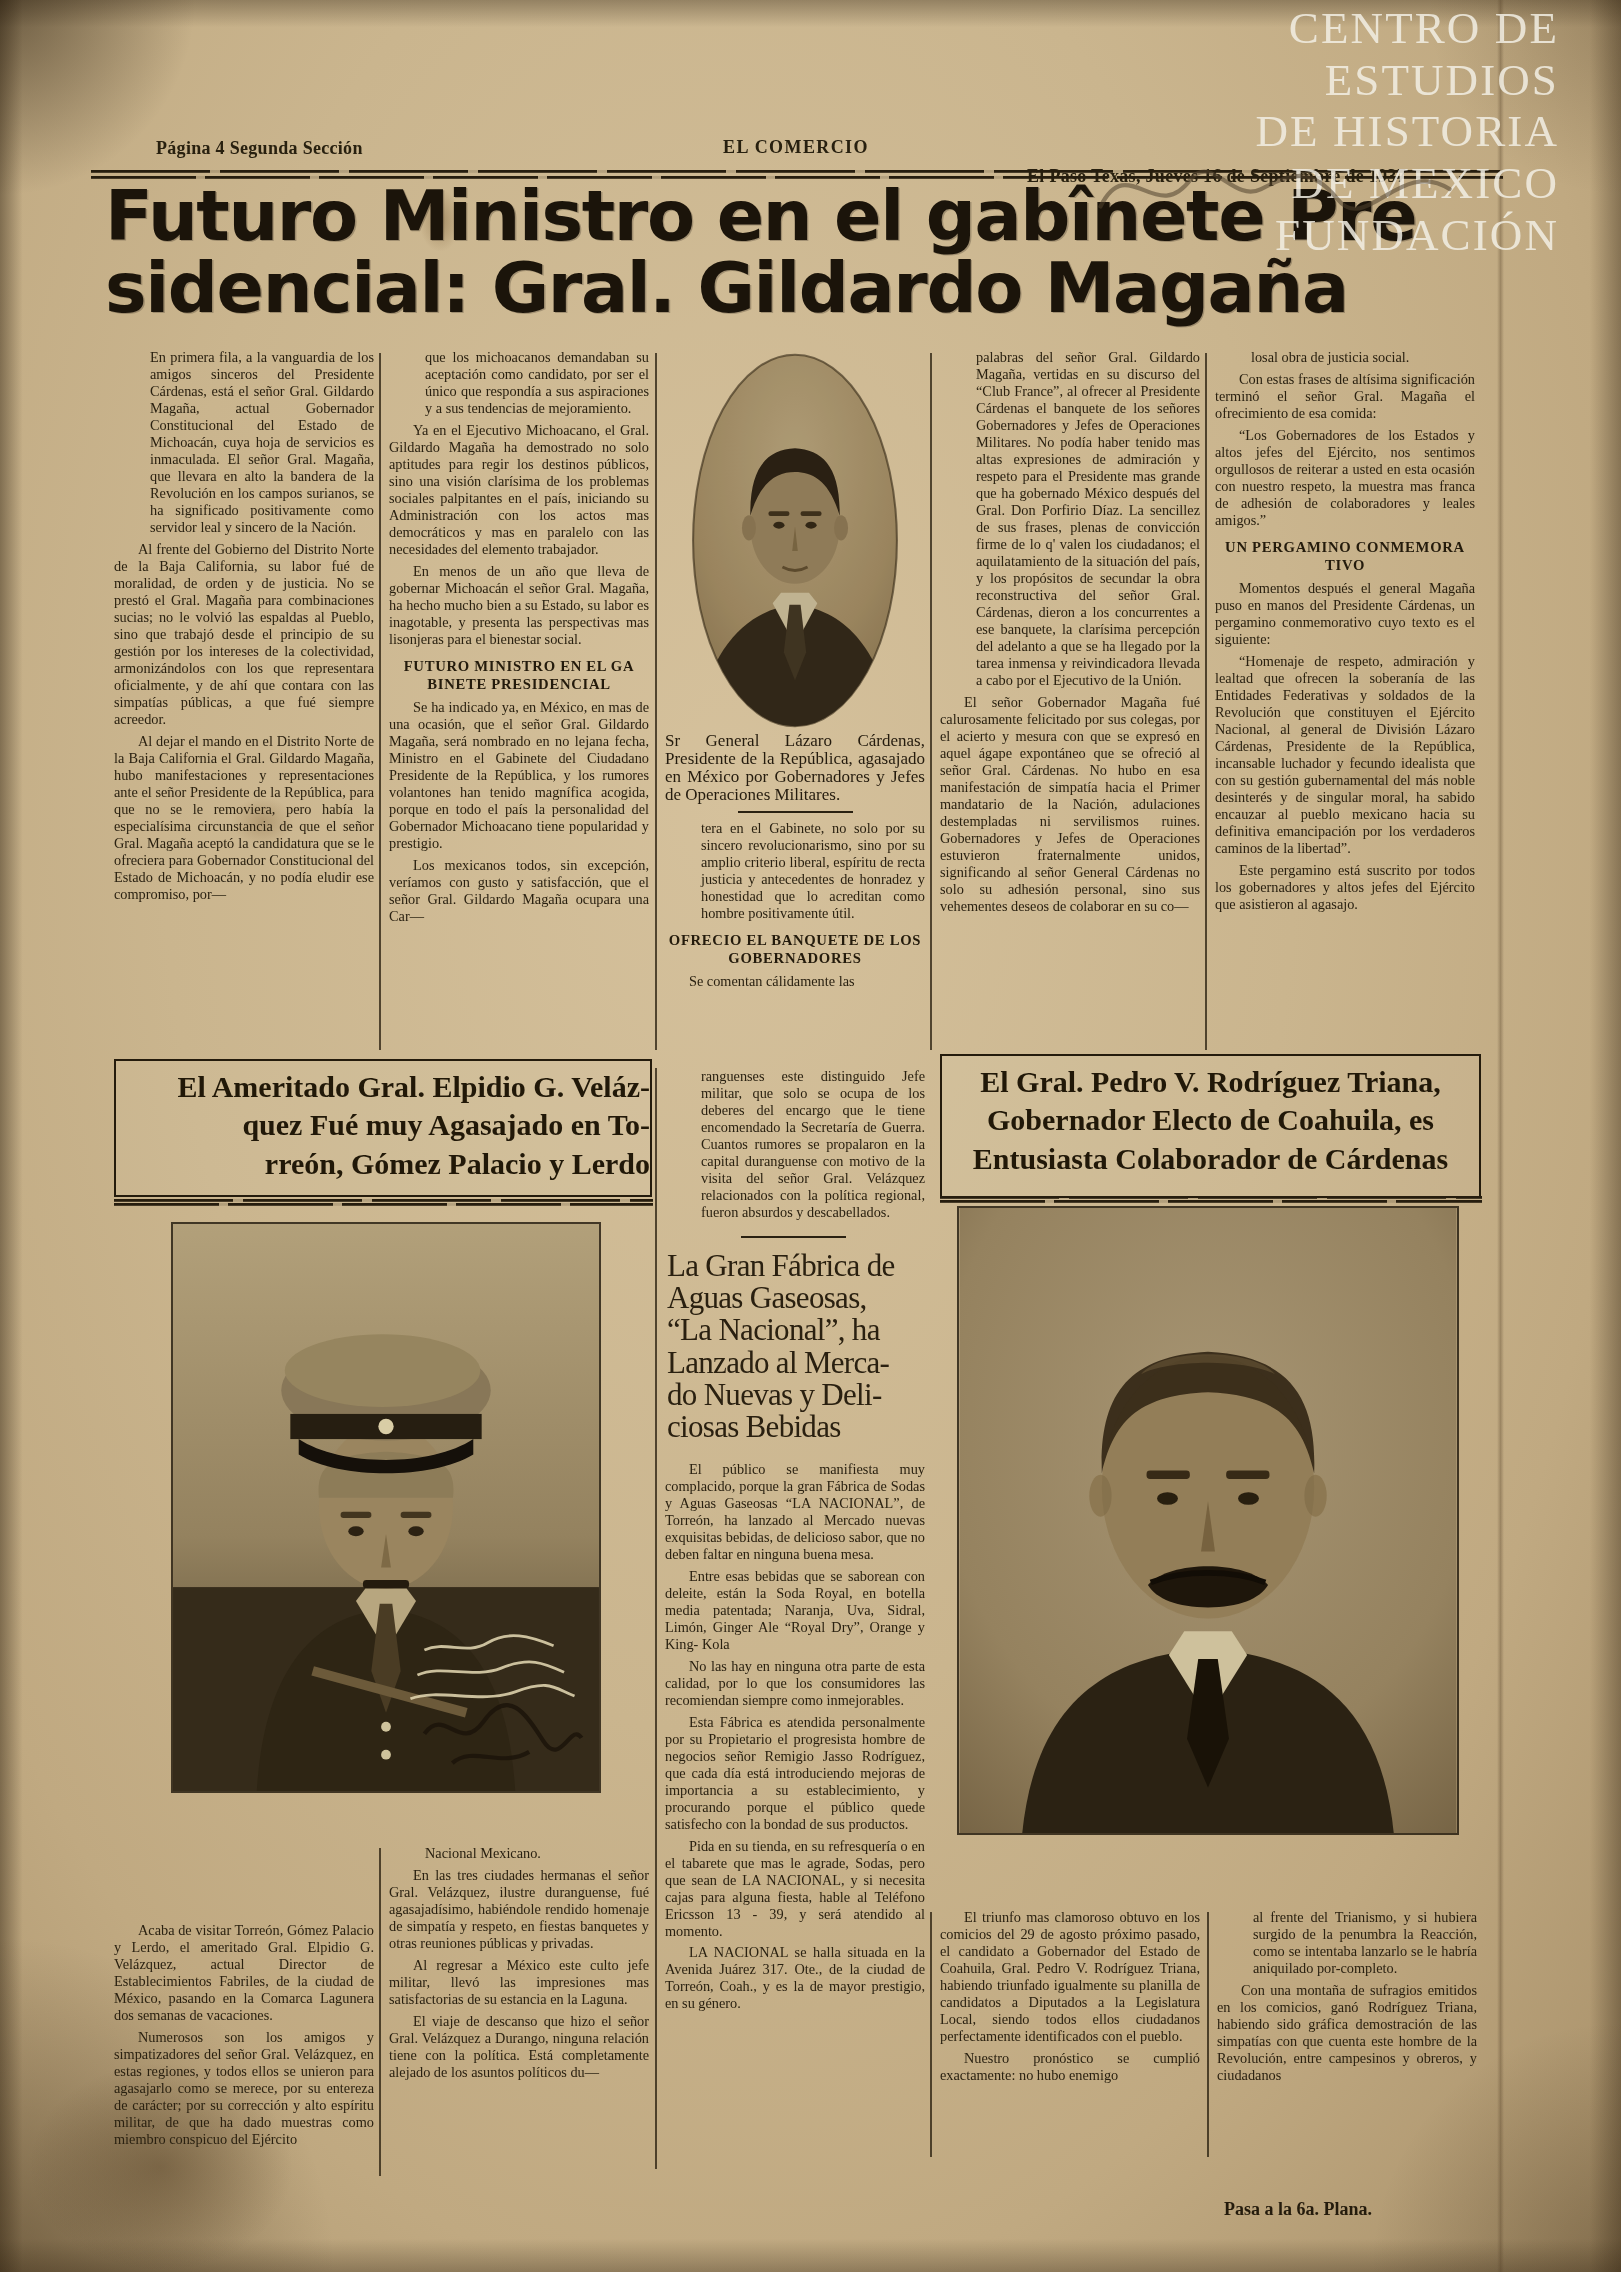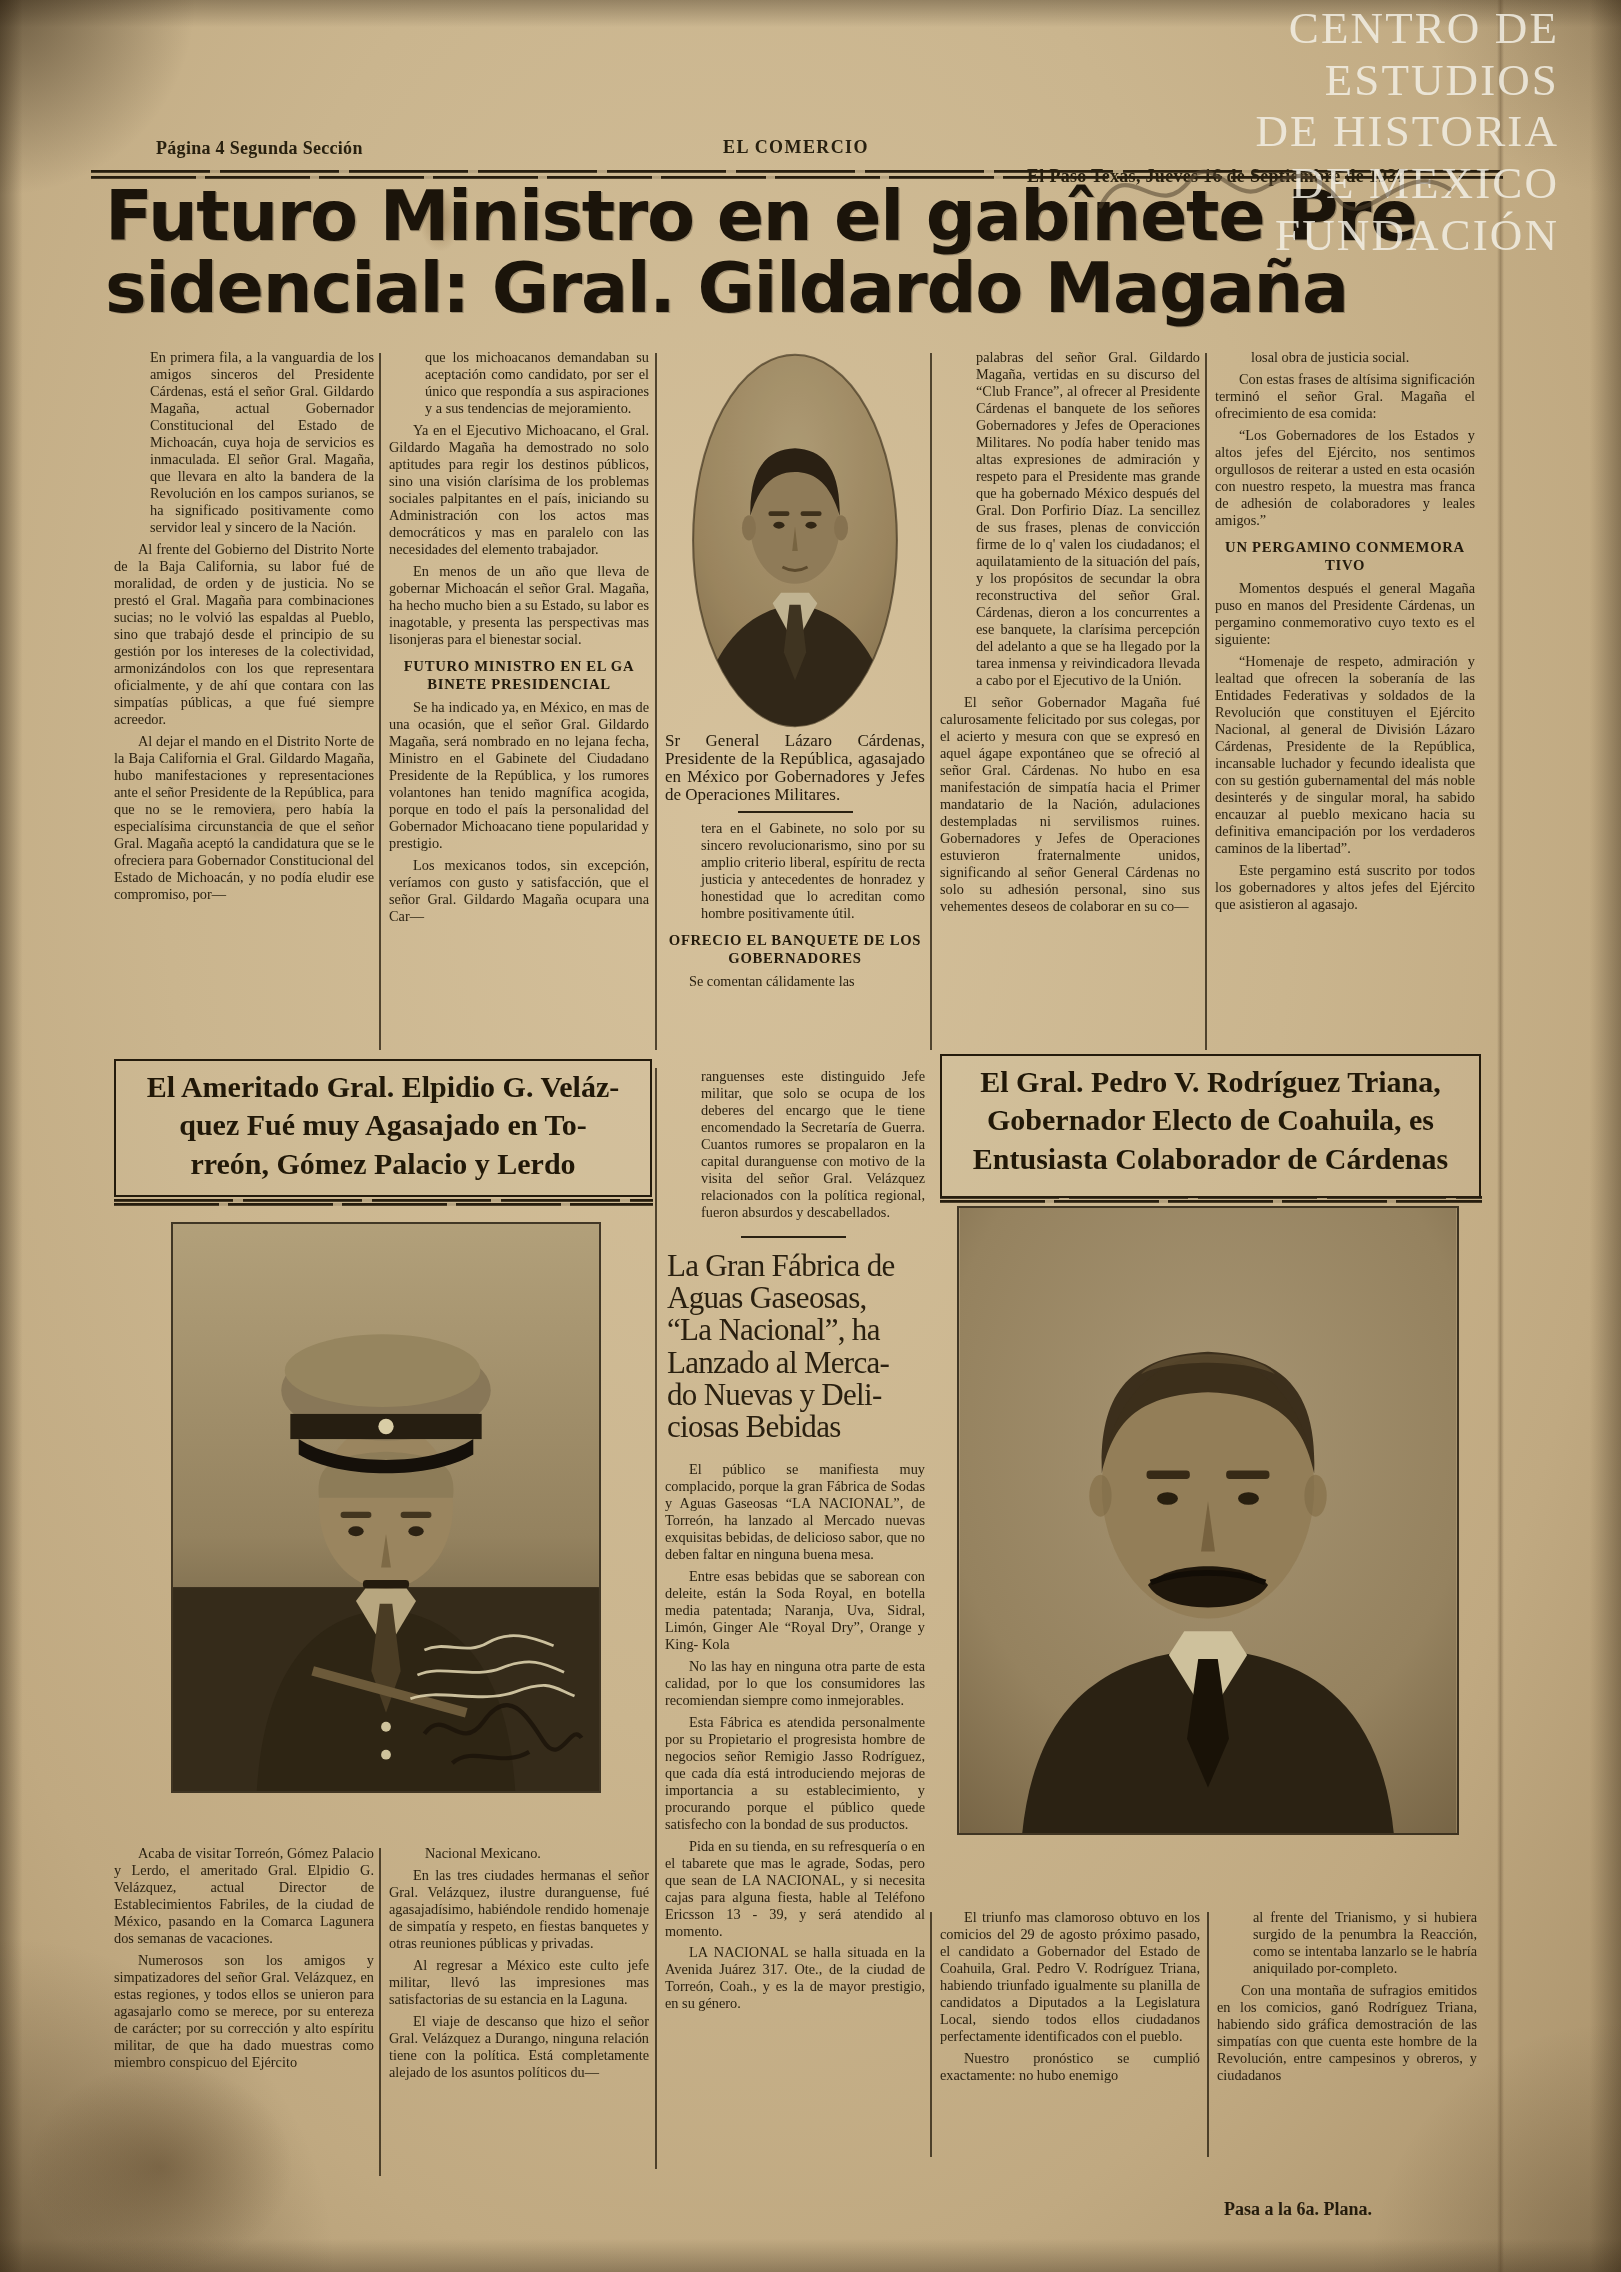--- a/index.html
+++ b/index.html
@@ -169,21 +169,21 @@
         <p>“Homenaje de respeto, admiración y lealtad que ofrecen la soberanía de las Entidades Federativas y soldados de la Revolución que constituyen el Ejército Nacional, al general de División Lázaro Cárdenas, Presidente de la República, incansable luchador y fecundo idealista que con su gestión gubernamental del más noble desinterés y de singular moral, ha sabido encauzar al pueblo mexicano hacia su definitiva emancipación por los verdaderos caminos de la libertad”.</p>
         <p>Este pergamino está suscrito por todos los gobernadores y altos jefes del Ejército que asistieron al agasajo.</p>
       </div>
   </div>
 
   <div class="abs vrule" style="left:379px;top:353px;height:697px;"></div>
   <div class="abs vrule" style="left:655px;top:353px;height:697px;"></div>
   <div class="abs vrule" style="left:930px;top:353px;height:697px;"></div>
   <div class="abs vrule" style="left:1205px;top:353px;height:697px;"></div>
 
-  <div class="abs boxhead" style="left:114px;top:1059px;width:534px;height:127px;">El Ameritado Gral. Elpidio G. Veláz-
+  <div class="abs boxhead" style="left:114px;top:1059px;width:534px;height:127px;text-align:right;">El Ameritado Gral. Elpidio G. Veláz-
 quez Fué muy Agasajado en To-
 rreón, Gómez Palacio y Lerdo</div>
   <div class="abs rule-double" style="left:114px;top:1199px;width:539px;height:7px;"></div>
 
   <div class="abs boxhead" style="left:940px;top:1054px;width:537px;height:133px;">El Gral. Pedro V. Rodríguez Triana,
 Gobernador Electo de Coahuila, es
 Entusiasta Colaborador de Cárdenas</div>
   <div class="abs rule-double" style="left:940px;top:1196px;width:542px;height:7px;"></div>
 
   <div class="abs col cont" style="left:665px;top:1068px;height:162px;">
@@ -270,21 +270,21 @@
       <rect x="382" y="376" width="62" height="12" rx="5" fill="#372a16"></rect>
       <ellipse cx="298" cy="416" rx="15" ry="9" fill="#271e0f"></ellipse>
       <ellipse cx="414" cy="416" rx="15" ry="9" fill="#271e0f"></ellipse>
       <path d="M356,420 L346,492 L366,492 Z" fill="#7c6743"></path>
       <path d="M270,540 C300,504 412,504 442,540 C430,560 400,572 356,572 C312,572 282,560 270,540 Z" fill="#1c140a"></path>
       <path d="M274,536 C320,518 392,518 438,536" stroke="#0f0a05" stroke-width="8" fill="none"></path>
       <ellipse cx="356" cy="400" rx="152" ry="188" fill="rgba(70,55,30,.08)"></ellipse>
     </svg>
   </div>
 
-  <div class="abs col" style="left:114px;top:1845px;height:328px;">
+  <div class="abs col" style="left:114px;top:1922px;height:328px;">
       <p>Acaba de visitar Torreón, Gómez Palacio y Lerdo, el ameritado Gral. Elpidio G. Velázquez, actual Director de Establecimientos Fabriles, de la ciudad de México, pasando en la Comarca Lagunera dos semanas de vacaciones.</p>
       <p>Numerosos son los amigos y simpatizadores del señor Gral. Velázquez, en estas regiones, y todos ellos se unieron para agasajarlo como se merece, por su entereza de carácter; por su corrección y alto espíritu militar, de que ha dado muestras como miembro conspicuo del Ejército</p>
     </div>
   <div class="abs col cont" style="left:389px;top:1845px;height:335px;">
       <p>Nacional Mexicano.</p>
       <p>En las tres ciudades hermanas el señor Gral. Velázquez, ilustre duranguense, fué agasajadísimo, habiéndole rendido homenaje de simpatía y respeto, en fiestas banquetes y otras reuniones públicas y privadas.</p>
       <p>Al regresar a México este culto jefe militar, llevó las impresiones mas satisfactorias de su estancia en la Laguna.</p>
       <p>El viaje de descanso que hizo el señor Gral. Velázquez a Durango, ninguna relación tiene con la política. Está completamente alejado de los asuntos políticos du—</p>
     </div>
   <div class="abs vrule" style="left:379px;top:1848px;height:328px;"></div>

